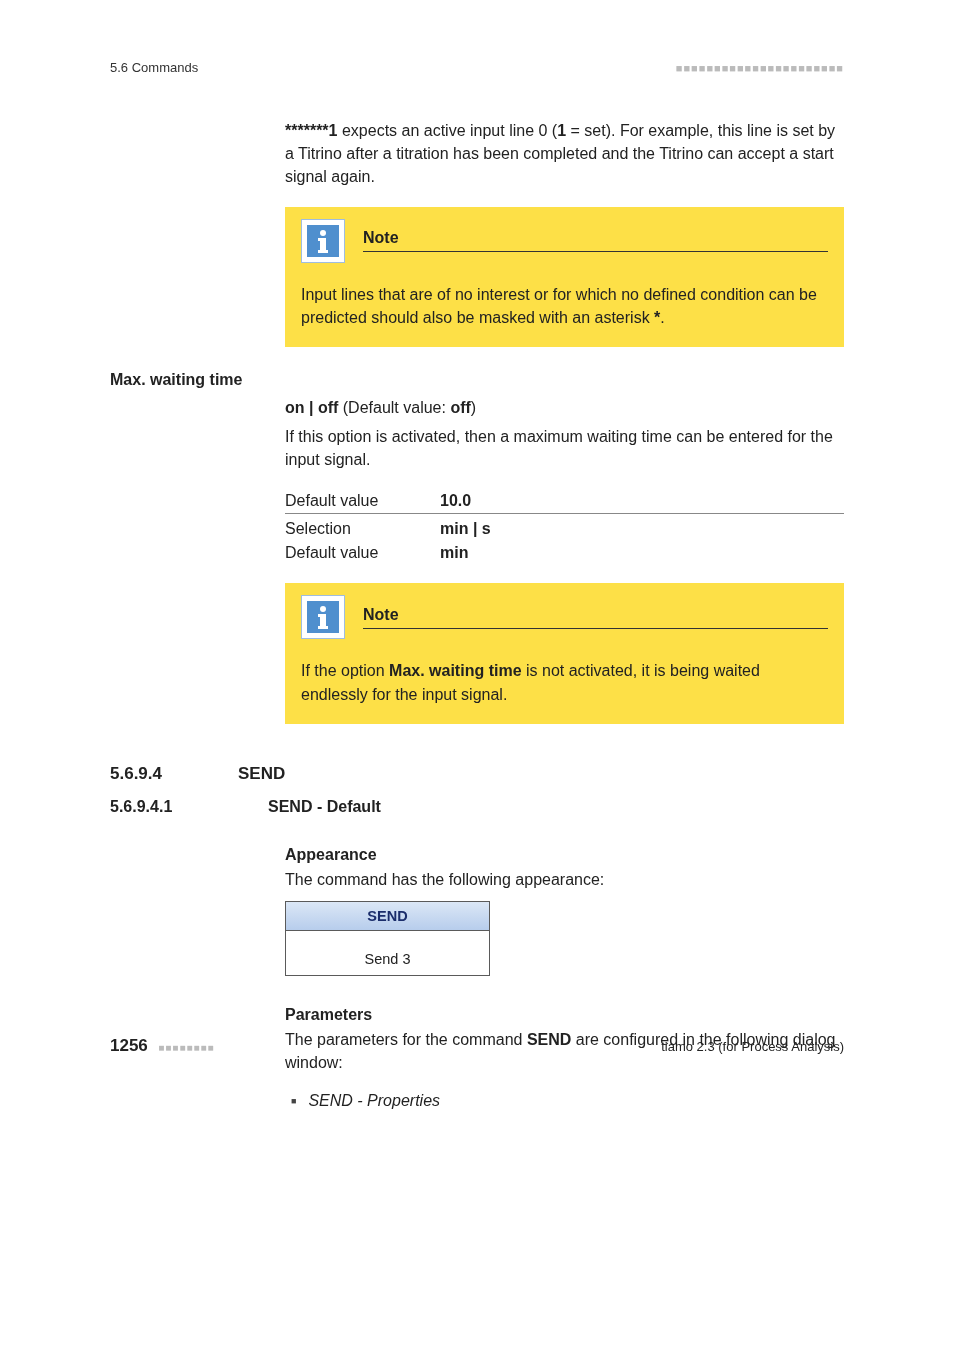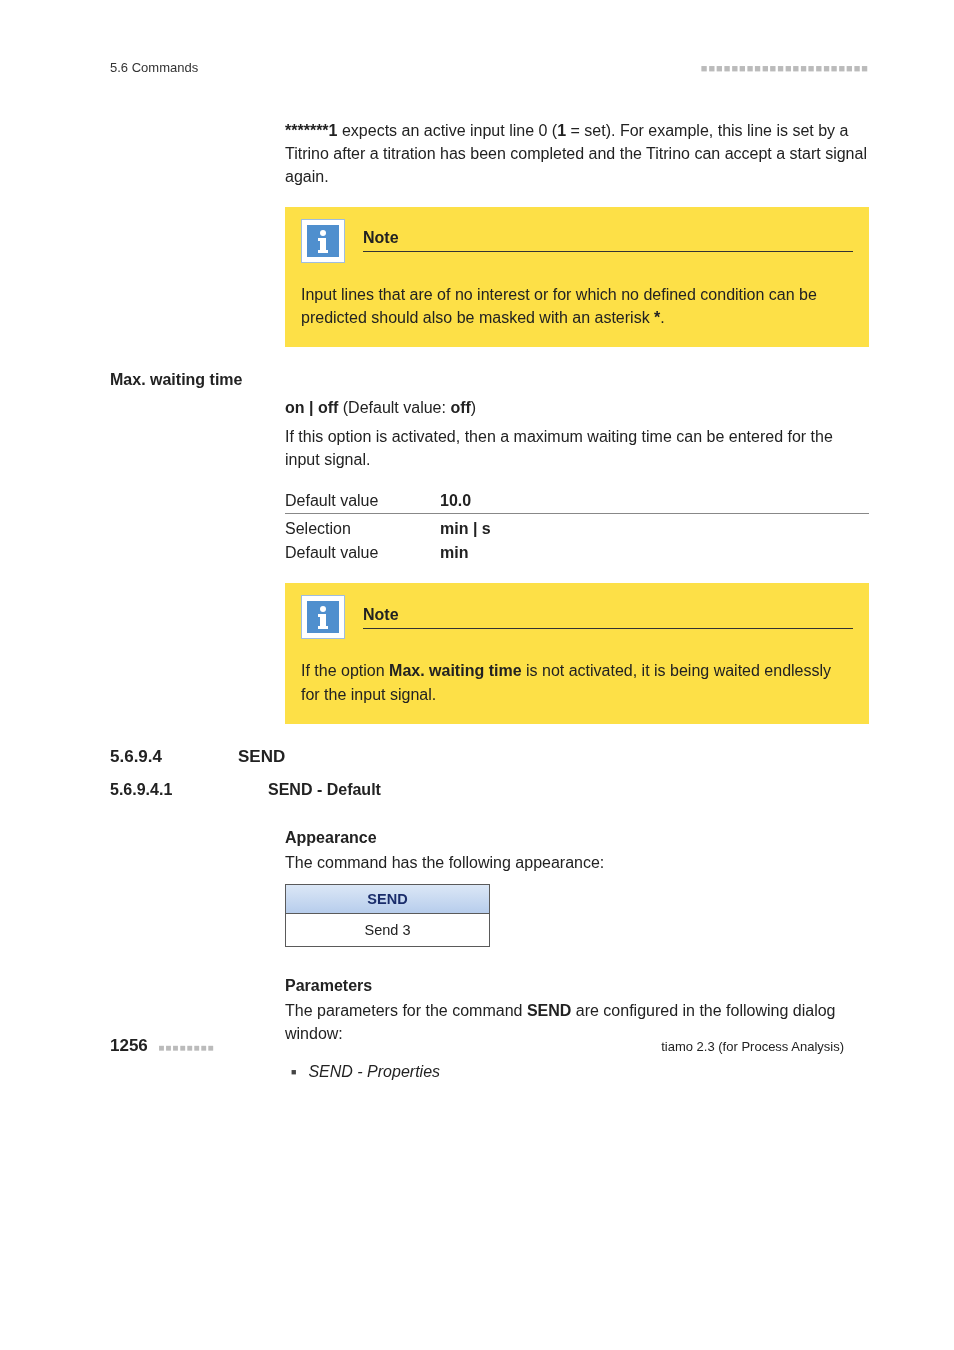--- a/index.html
+++ b/index.html
@@ -1,17 +1,17 @@
 <!DOCTYPE html>
 <html><head>
 <meta charset="utf-8">
 <style>
   * { box-sizing: border-box; margin: 0; padding: 0; }
   html, body { width: 954px; height: 1350px; background: #fff; font-family: "Segoe UI", "Helvetica Neue", Arial, sans-serif; color: #222; }
-  .page { position: relative; width: 954px; height: 1106px; padding: 60px 85px 50px 110px; }
+  .page { position: relative; width: 954px; height: 1106px; padding: 60px 110px 50px 110px; }
   .header-bar { display: flex; justify-content: space-between; align-items: center; font-size: 13px; color: #333; margin-bottom: 44px; }
   .dots { color: #bbb; letter-spacing: 1px; font-size: 11px; }
   .dots-small { color: #bbb; letter-spacing: 1px; font-size: 10px; }
   .body-col { margin-left: 175px; }
   .para { font-size: 16px; line-height: 1.45; margin-bottom: 18px; }
   .strong { font-weight: 700; }
   .note-box { background: #fde047; padding: 12px 16px 18px 16px; margin-bottom: 22px; }
   .note-head { display: flex; align-items: center; gap: 18px; margin-bottom: 2px; }
   .note-icon { width: 44px; height: 44px; background: #fff; border: 1px solid #9fbde0; display:flex; align-items:center; justify-content:center; }
   .note-icon svg { width: 34px; height: 34px; }
@@ -21,32 +21,32 @@
   .note-text { font-size: 16px; line-height: 1.45; margin-top: 20px; }
   .side-heading-row { display: flex; margin-bottom: 10px; }
   .side-heading { width: 175px; font-weight: 700; font-size: 16px; padding-top: 2px; }
   .onoff { font-size: 16px; margin-bottom: 8px; }
   .table { width: 100%; font-size: 16px; border-collapse: collapse; margin-top: 14px; margin-bottom: 8px; }
   .table td { padding: 3px 0; }
   .table td:first-child { width: 155px; }
   .table .gval { font-weight: 700; }
   .t-rule { border-top: 1px solid #333; }
   .t-rule-light { border-top: 1px solid #888; }
-  .sec-row { display: flex; align-items: baseline; gap: 28px; font-weight: 700; margin-top: 23px; margin-bottom: 14px; }
+  .sec-row { display: flex; align-items: baseline; gap: 28px; font-weight: 700; margin-top: 40px; margin-bottom: 14px; }
   .sec-num-big { font-size: 17px; width: 100px; }
   .sec-num { font-size: 16px; width: 130px; }
   .sec-title-big { font-size: 17px; }
   .sec-title { font-size: 16px; }
   .dialog-line { font-size: 12.5px; margin-bottom: 10px; }
   .bc-sep { display: inline-block; margin: 0 4px; }
   .sub-h { font-weight: 700; font-size: 16px; margin-top: 30px; margin-bottom: 4px; }
   .italic { font-style: italic; }
   .send-widget { border: 1px solid #5a5a5a; width: 205px; margin: 10px 0 18px 0; font-size: 14.5px; }
   .send-top { background: linear-gradient(#dbe7f6, #b7cdec); text-align: center; font-weight: 700; color: #1a2d6b; padding: 6px 0; border-bottom: 1px solid #5a5a5a; }
-  .send-bottom { text-align: center; padding: 8px 0; background: #fff; }
+  .send-bottom { text-align: center; padding: 8px 0; background: #fff; margin-top: 12px; }
   .bullet-list { margin-top: 6px; padding-left: 6px; }
   .bullet-item { font-size: 16px; margin-bottom: 4px; display: flex; align-items: baseline; gap: 12px; }
   .bullet-sq { font-size: 9px; color: #444; position: relative; top: -2px; }
   .footer-bar { position: absolute; left: 110px; right: 110px; bottom: 50px; display: flex; justify-content: space-between; align-items: center; }
   .page-num { font-weight: 700; font-size: 17px; }
   .footer-right { font-size: 13px; }
   .tri { display:inline-block; }
 </style>
 </head>
 <body>

